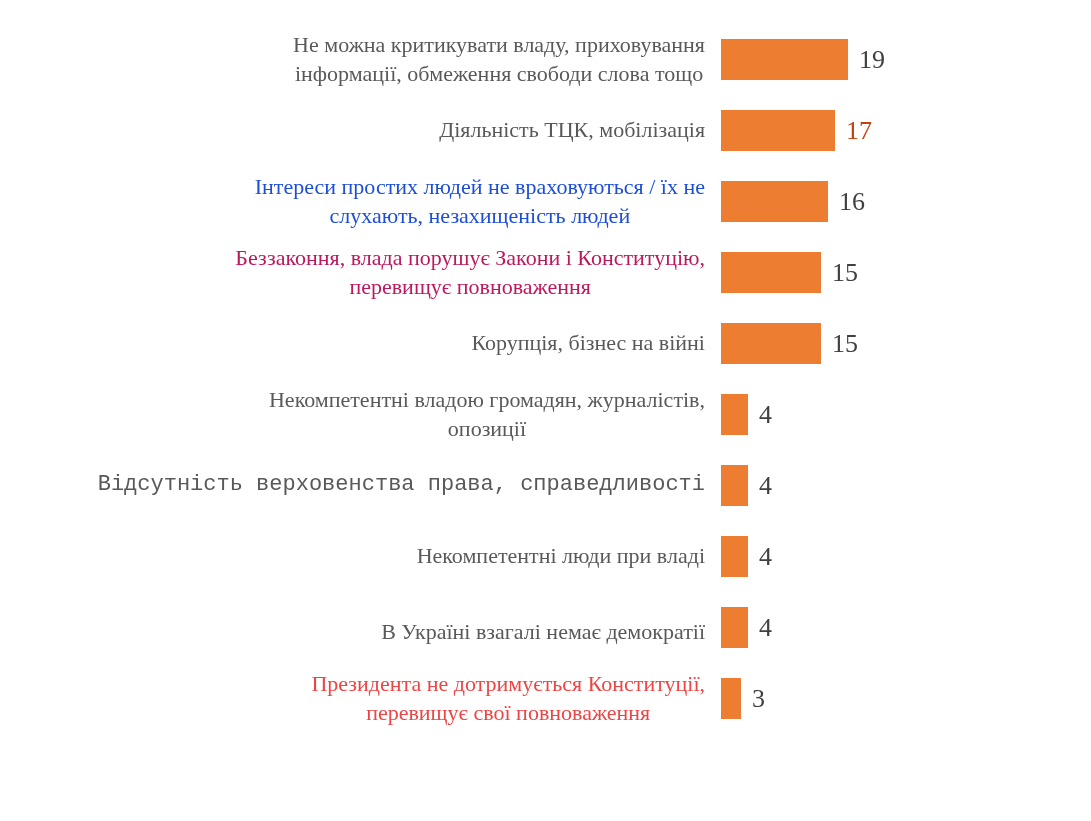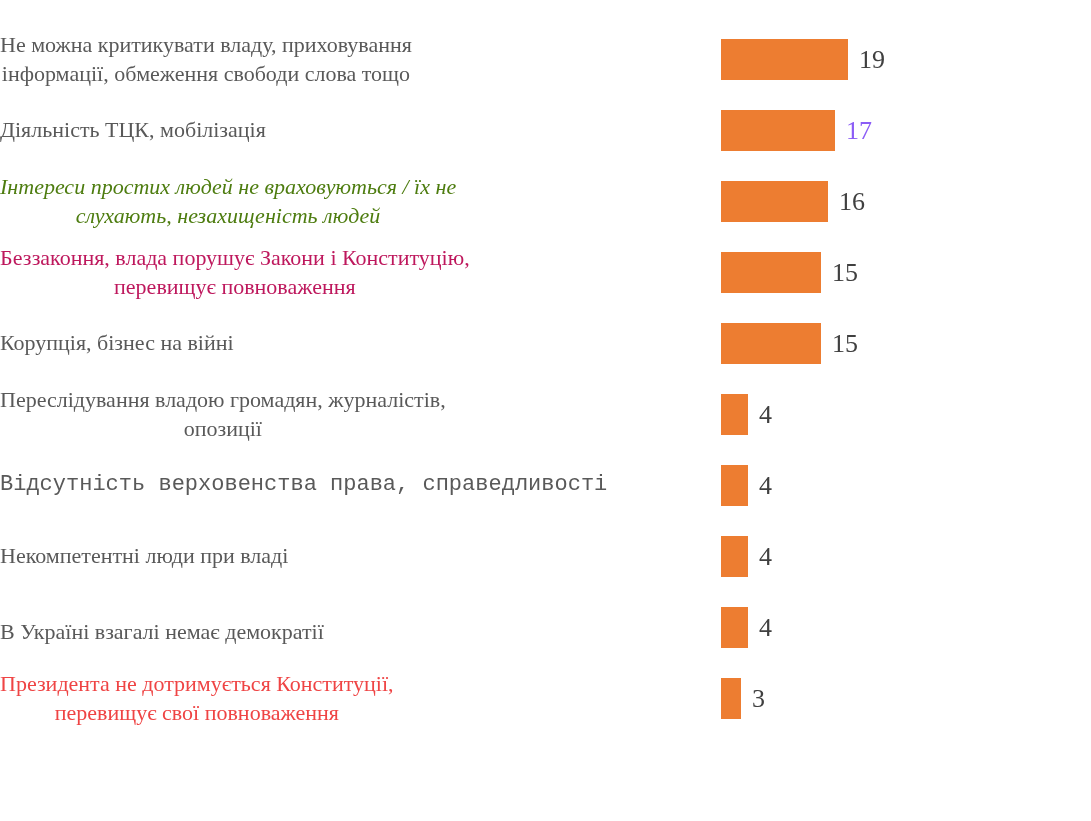--- a/index.html
+++ b/index.html
@@ -15,21 +15,21 @@
   }
   .row {
     display: flex;
     align-items: center;
     height: 71px;
   }
   .label-cell {
     width: 705px;
     height: 100%;
     display: flex;
-    justify-content: flex-start;
+    justify-content: flex-end;
     align-items: center;
   }
   .label {
     font-size: 22px;
     line-height: 1.3;
     text-align: center;
     white-space: pre-line;
   }
   .bar-cell {
     display: flex;
@@ -60,26 +60,26 @@
           <div class="bar" style="background: rgb(237, 125, 49); width: 127px;"></div>
           <div class="value" style="color: rgb(64, 64, 64);">19</div>
         </div>
       </div>
       <div class="row">
         <div class="label-cell">
           <div class="label" style="color: rgb(89, 89, 89);">Діяльність ТЦК, мобілізація</div>
         </div>
         <div class="bar-cell">
           <div class="bar" style="background: rgb(237, 125, 49); width: 114px;"></div>
-          <div class="value" style="color: #8b5cf6;">17</div>
+          <div class="value" style="color: #c2410c;">17</div>
         </div>
       </div>
       <div class="row">
         <div class="label-cell">
-          <div class="label" style="color: #4d7c0f; font-style: italic;">Інтереси простих людей не враховуються / їх не
+          <div class="label" style="color: #1d4ed8;">Інтереси простих людей не враховуються / їх не
 слухають, незахищеність людей</div>
         </div>
         <div class="bar-cell">
           <div class="bar" style="background: rgb(237, 125, 49); width: 107px;"></div>
           <div class="value" style="color: rgb(64, 64, 64);">16</div>
         </div>
       </div>
       <div class="row">
         <div class="label-cell">
           <div class="label" style="color: #be185d;">Беззаконня, влада порушує Закони і Конституцію,
@@ -94,21 +94,21 @@
         <div class="label-cell">
           <div class="label" style="color: rgb(89, 89, 89);">Корупція, бізнес на війні</div>
         </div>
         <div class="bar-cell">
           <div class="bar" style="background: rgb(237, 125, 49); width: 100px;"></div>
           <div class="value" style="color: rgb(64, 64, 64);">15</div>
         </div>
       </div>
       <div class="row">
         <div class="label-cell">
-          <div class="label" style="color: rgb(89, 89, 89);">Переслідування владою громадян, журналістів,
+          <div class="label" style="color: rgb(89, 89, 89);">Некомпетентні владою громадян, журналістів,
 опозиції</div>
         </div>
         <div class="bar-cell">
           <div class="bar" style="background: rgb(237, 125, 49); width: 27px;"></div>
           <div class="value" style="color: rgb(64, 64, 64);">4</div>
         </div>
       </div>
       <div class="row">
         <div class="label-cell">
           <div class="label" style="color: rgb(89, 89, 89); font-family: Liberation Mono, monospace;">Відсутність верховенства права, справедливості</div>

